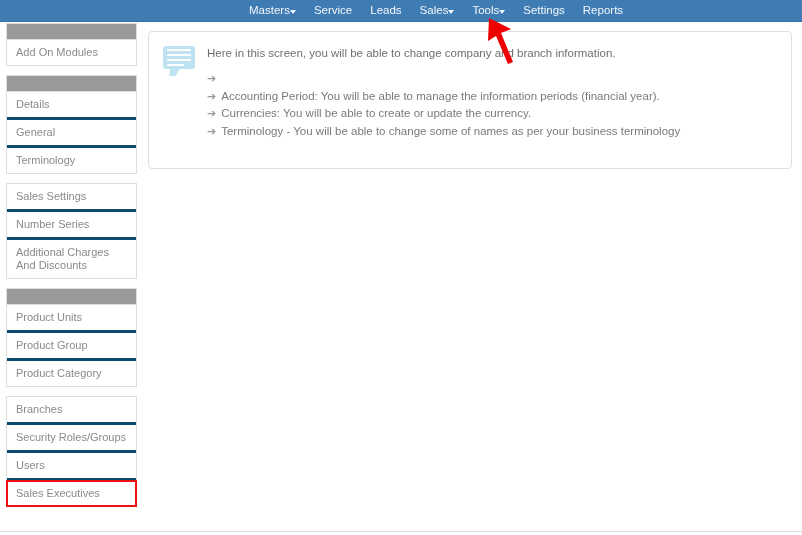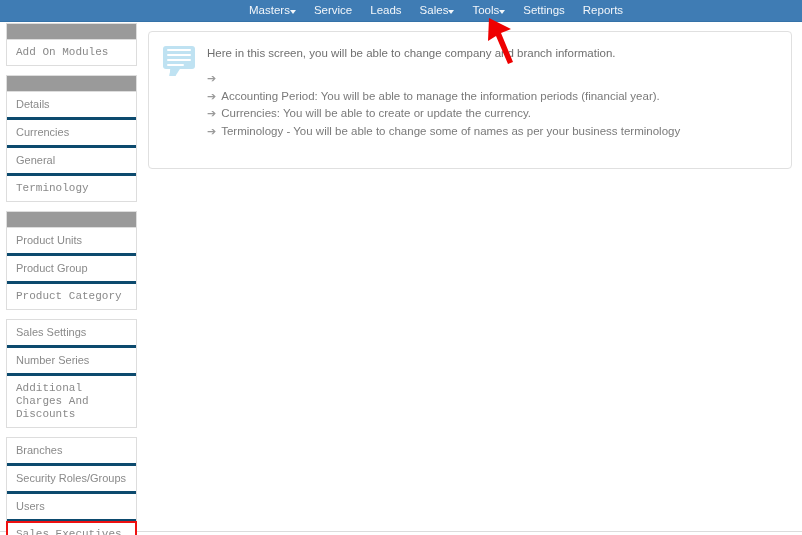--- a/index.html
+++ b/index.html
@@ -76,21 +76,21 @@
   .side-item {
     padding: 6px 9px;
     font-size: 11px;
     color: #8a8a8a;
     line-height: 13px;
     border-bottom: 3px solid #0c4a6e;
     background: #ffffff;
     cursor: pointer;
     box-sizing: border-box;
   }
-  .side-item:last-child { border-bottom: none; font-family: Liberation Mono, monospace; }
+  .side-item:last-child { border-bottom: none; }
   .side-item.highlighted {
     outline: 2px solid #ee1111;
     outline-offset: -1px;
     position: relative;
     z-index: 3;
   }
 
   
   #content {
     position: absolute;
@@ -222,34 +222,33 @@
 </div>
 
 <div id="sidebar">
     <div class="panel-group">
       <div class="group-header"></div>
       <div class="side-item"><span>Add On Modules</span></div>
     </div>
     <div class="panel-group">
       <div class="group-header"></div>
       <div class="side-item"><span>Details</span></div>
-      <div class="side-item"><span>Currencies</span></div>
       <div class="side-item"><span>General</span></div>
       <div class="side-item"><span>Terminology</span></div>
+    </div>
+    <div class="panel-group">
+      <div class="side-item"><span>Sales Settings</span></div>
+      <div class="side-item"><span>Number Series</span></div>
+      <div class="side-item"><span>Additional Charges And Discounts</span></div>
     </div>
     <div class="panel-group">
       <div class="group-header"></div>
       <div class="side-item"><span>Product Units</span></div>
       <div class="side-item"><span>Product Group</span></div>
       <div class="side-item"><span>Product Category</span></div>
-    </div>
-    <div class="panel-group">
-      <div class="side-item"><span>Sales Settings</span></div>
-      <div class="side-item"><span>Number Series</span></div>
-      <div class="side-item"><span>Additional Charges And Discounts</span></div>
     </div>
     <div class="panel-group">
       <div class="side-item"><span>Branches</span></div>
       <div class="side-item"><span>Security Roles/Groups</span></div>
       <div class="side-item"><span>Users</span></div>
       <div class="side-item highlighted"><span>Sales Executives</span></div>
     </div>
   </div>
 
 <div id="content">

